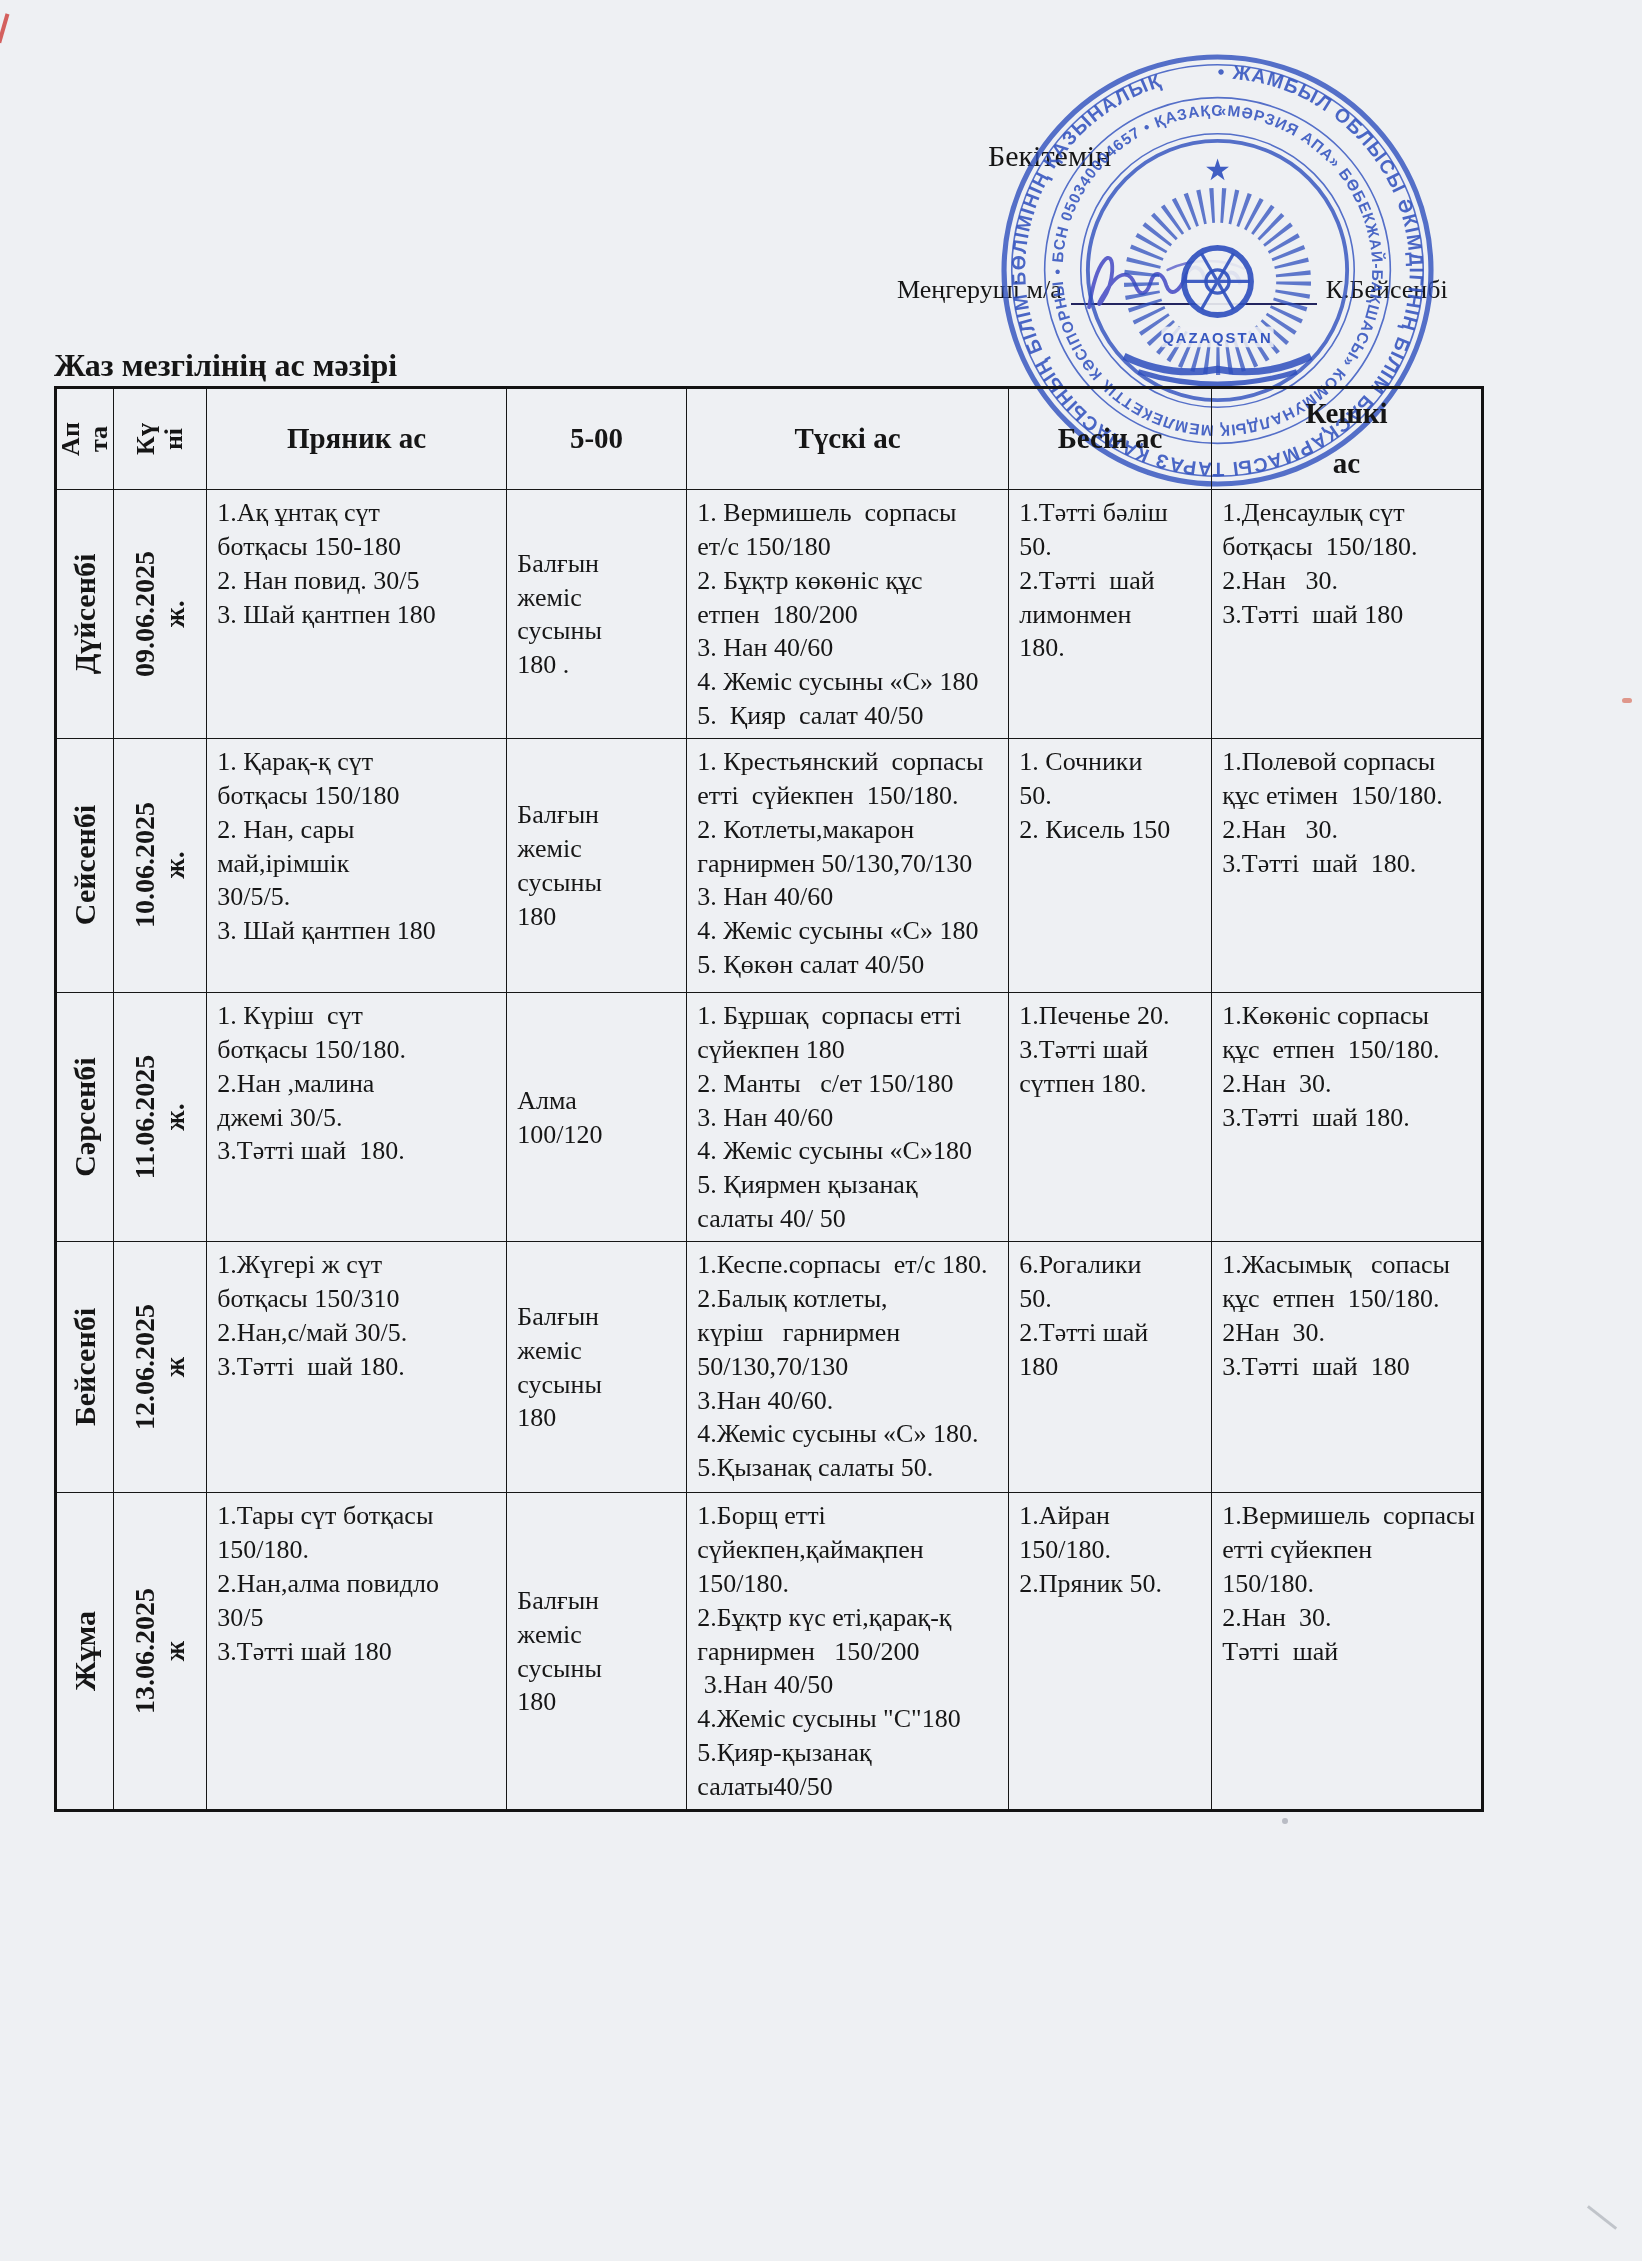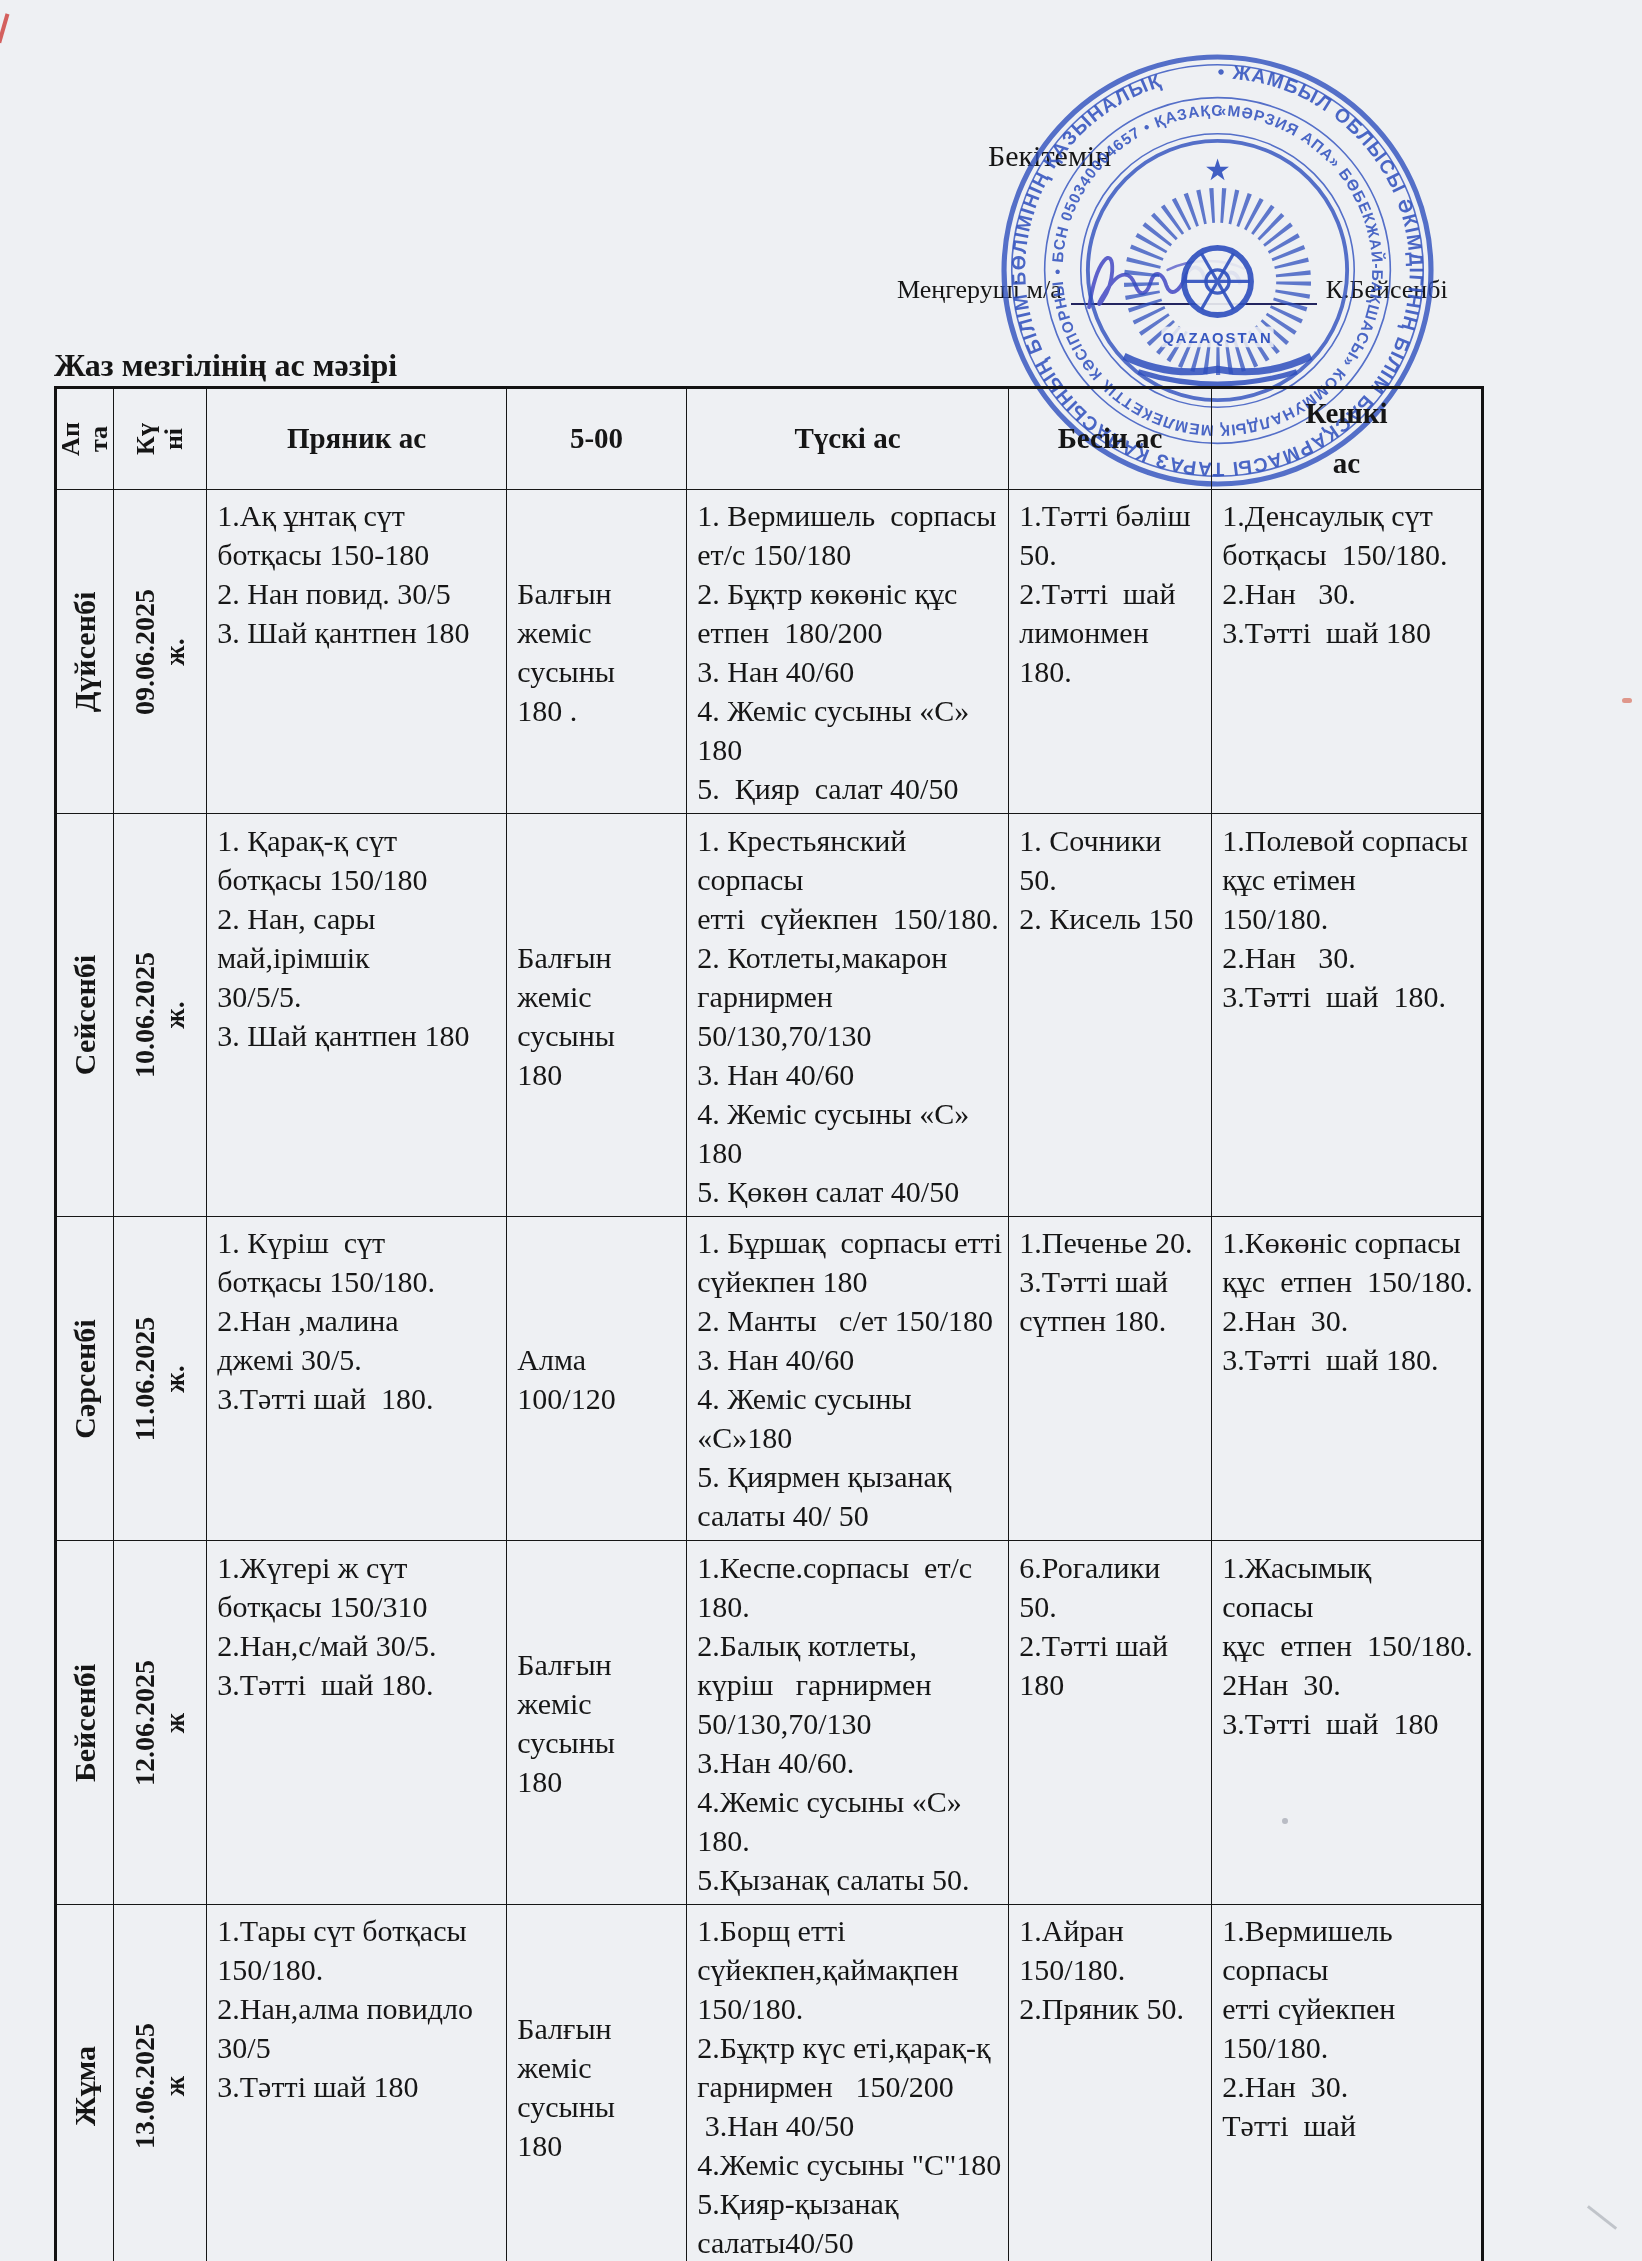--- a/index.html
+++ b/index.html
@@ -20,21 +20,21 @@
   
   .stamp{position:absolute;left:995px;top:48px;width:445px;height:445px;pointer-events:none;}
 
   
   table.menu-table{position:absolute;left:54px;top:386px;border-collapse:collapse;table-layout:fixed;
     border:3.2px solid #131313;}
   .menu-table td,.menu-table th{border:1.9px solid #161616;vertical-align:top;overflow:hidden;}
   .menu-table th{vertical-align:middle;font-size:29px;text-align:center;padding:0 2.6px;}
   tr.hrow{height:88px;}
   tr.r0{height:231px;} tr.r1{height:254px;} tr.r2{height:242px;} tr.r3{height:251px;} tr.r4{height:316px;}
-  td.menu{font-size:30px;line-height:1.30;padding:6.4px 5.2px 5.2px 10.3px;white-space:pre-wrap;}
+  td.menu{font-size:26px;line-height:1.30;padding:6.4px 5.2px 5.2px 10.3px;white-space:pre-wrap;}
   td.vmid{vertical-align:middle;}
   .hmulti{white-space:pre-line;line-height:1.72;}
   td.vcell,th.vcell{position:relative;}
   .vert{position:absolute;top:50%;left:50%;transform:translate(-50%,-50%) rotate(-90deg);
     white-space:pre-line;font-weight:bold;line-height:1.08;text-align:center;}
   .vert.day{font-size:30px;}
   .vert.date{font-size:28px;}
   .vert.hv{font-size:26px;}
 
   

